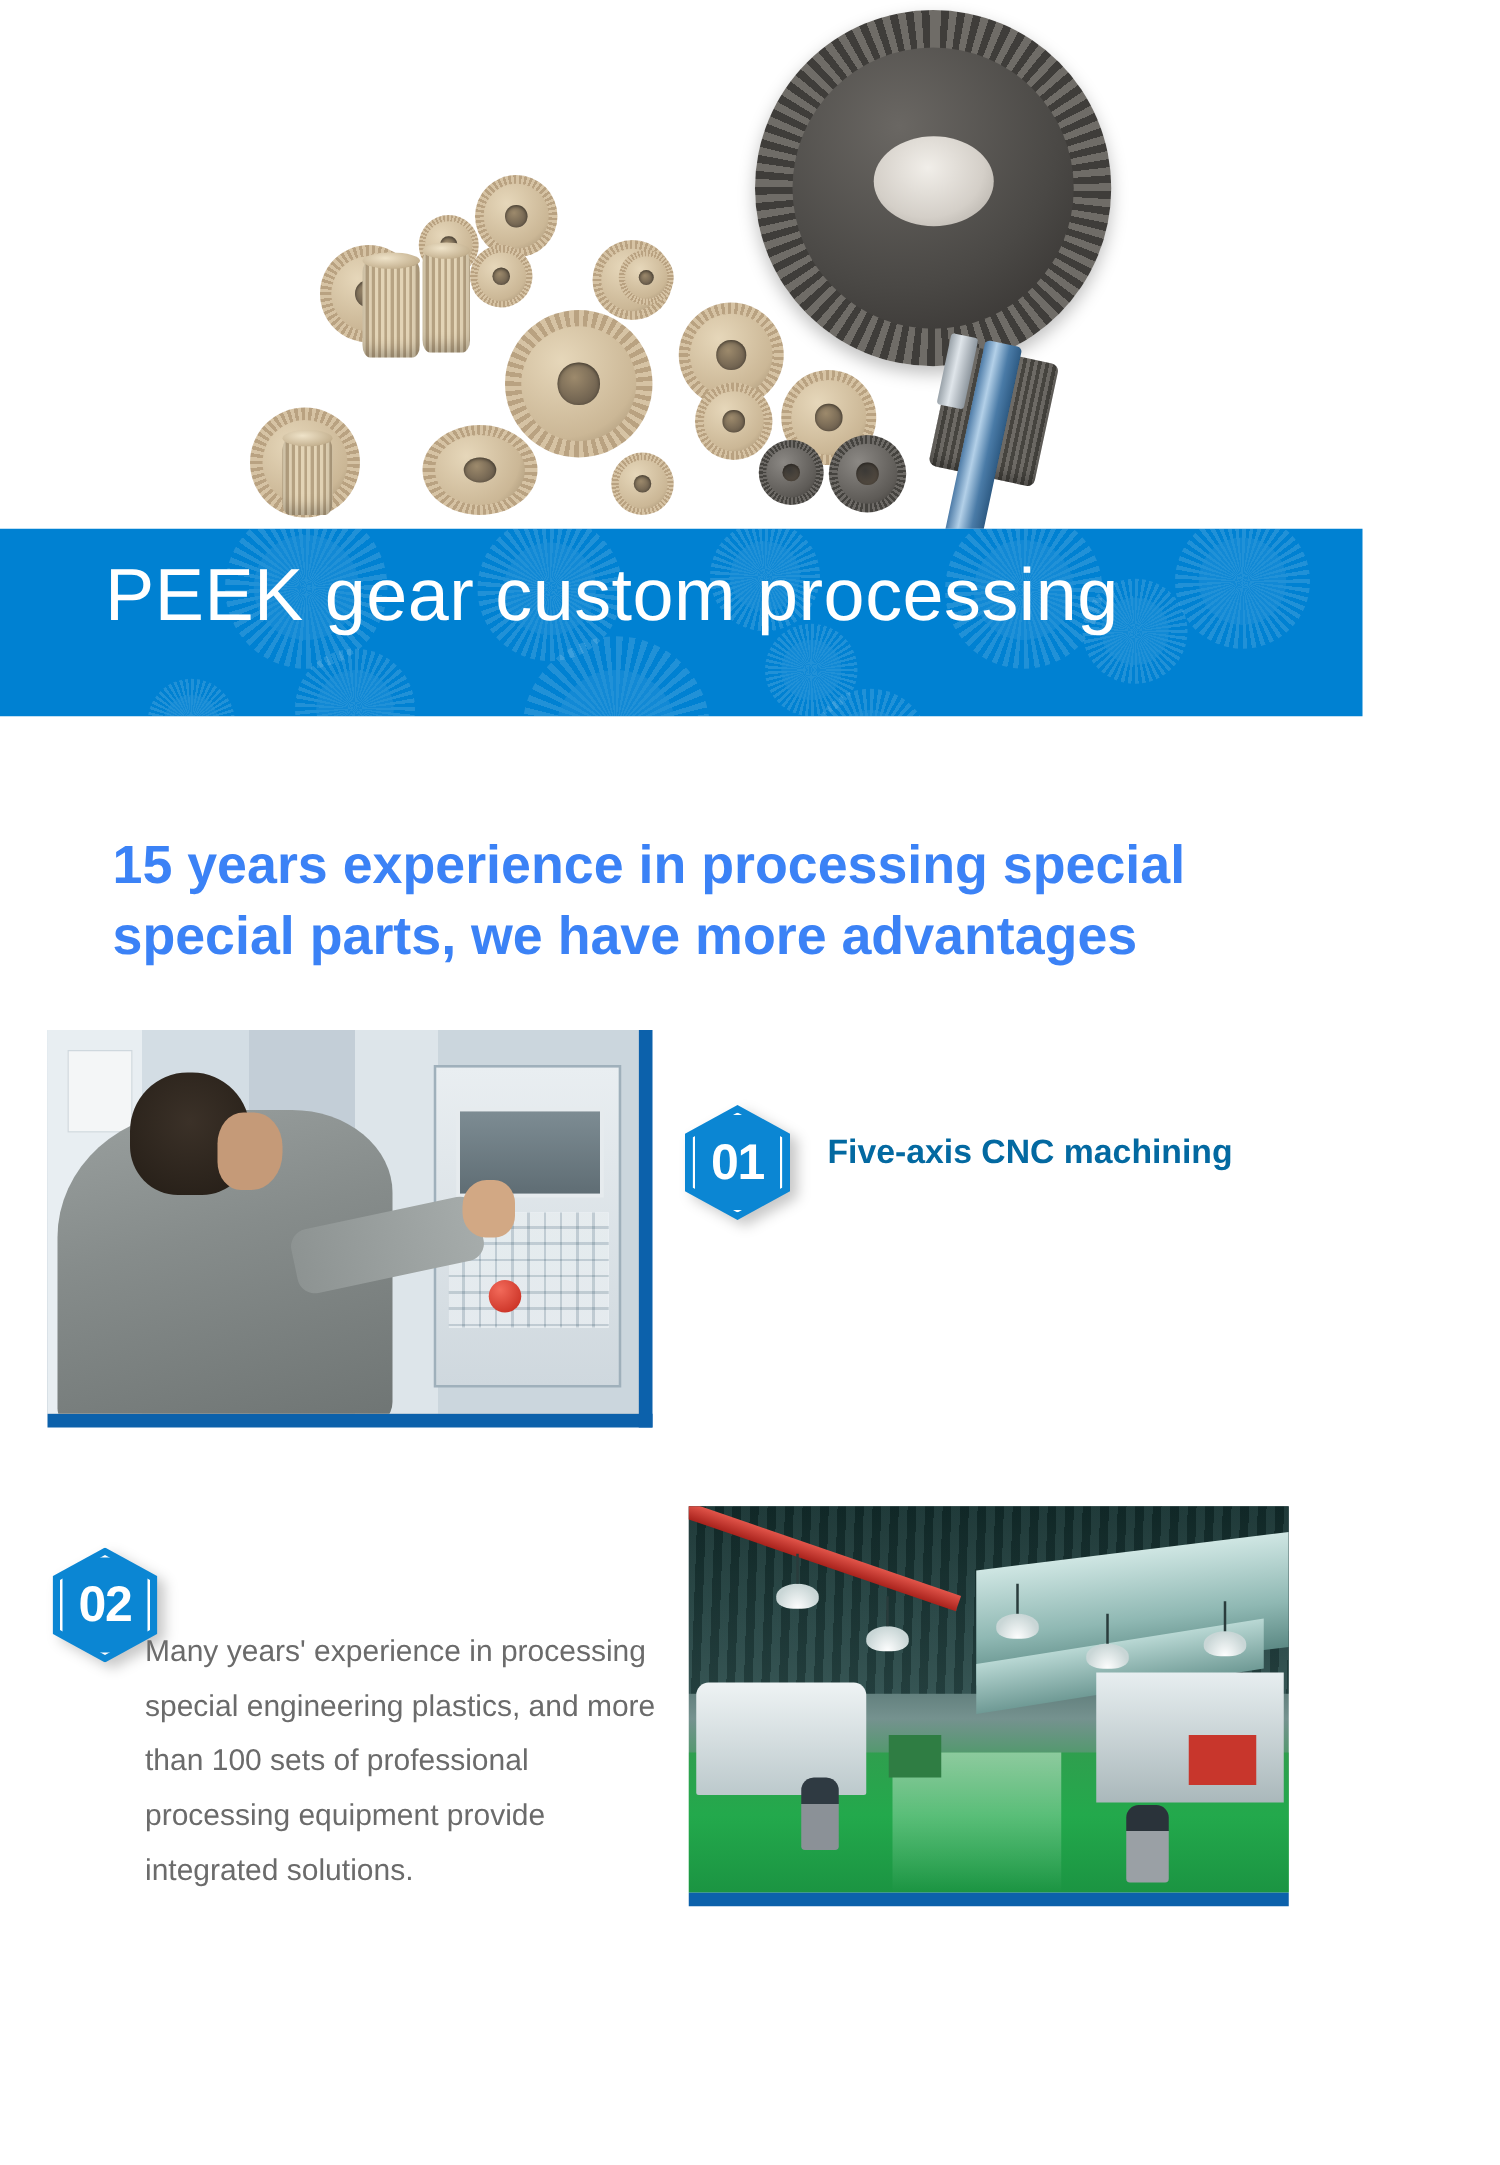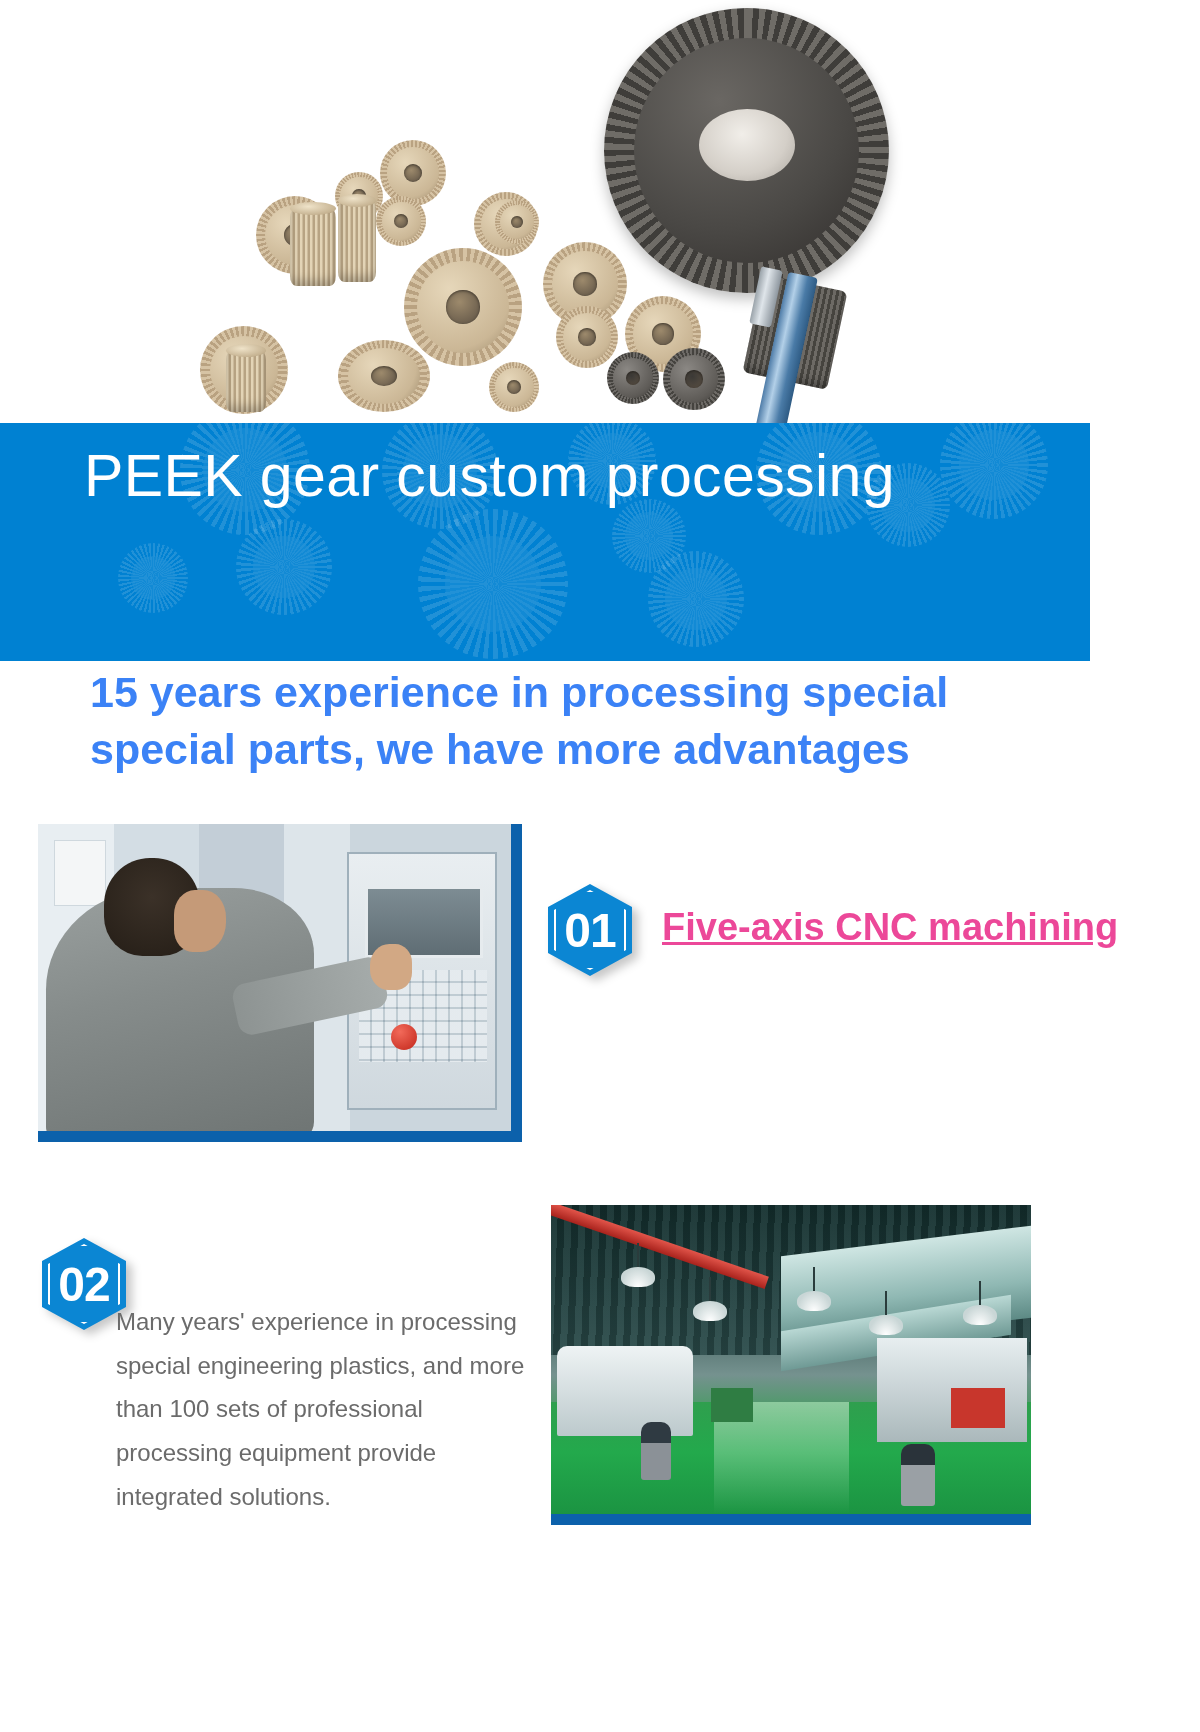--- a/index.html
+++ b/index.html
@@ -89,21 +89,21 @@
   }
   .shaftTop {
     position:absolute; left:755px; top:268px; width:22px; height:58px;
     transform: rotate(12deg);
     background: linear-gradient(90deg,#9aa3aa,#dfe5ea 40%,#8d969e);
     border-radius:3px;
   }
 
   
   .banner {
-    position: absolute; left: 0; top: 423px; width: 1090px; height: 238px;
+    position: absolute; left: 0; top: 423px; width: 1090px; height: 150px;
     background: #0081d2;
     overflow: hidden;
   }
   .banner .wm { position:absolute; border-radius:50%; opacity:.13; }
   .banner .wm i {
     position:absolute; inset:0; border-radius:50%;
     background: repeating-conic-gradient(from 0deg, #ffffff 0deg 4deg, transparent 4deg 8deg);
   }
   .banner .wm u {
     position:absolute; inset:18%; border-radius:50%; background:#ffffff; opacity:.55;
@@ -254,25 +254,25 @@
     clip-path: polygon(50% 0%, 100% 25%, 100% 75%, 50% 100%, 0% 75%, 0% 25%);
   }
   .badge .hexin {
     position:absolute; inset:6px;
     border: 2px solid #ffffff;
     clip-path: polygon(50% 0%, 100% 25%, 100% 75%, 50% 100%, 0% 75%, 0% 25%);
     background: transparent;
   }
   .badge .num {
     position:absolute; inset:0; display:flex; align-items:center; justify-content:center;
-    color:#ffffff; font-size:48px; font-weight:700; letter-spacing:-1px;
+    color:#ffffff; font-size:40px; font-weight:700; letter-spacing:-1px;
   }
 
   .sec-title {
-    position:absolute; color:#ec4899; font-size:38px; font-weight:700; white-space:nowrap;text-decoration:underline;
+    position:absolute; color:#0369a1; font-size:27px; font-weight:700; white-space:nowrap;
   }
   .sec-body {
     position:absolute; color:#6b6b6b; font-size:24px; line-height:1.82; font-weight:400;
   }
 </style>
 </head>
 <body>
 
 <div class="page">
 

